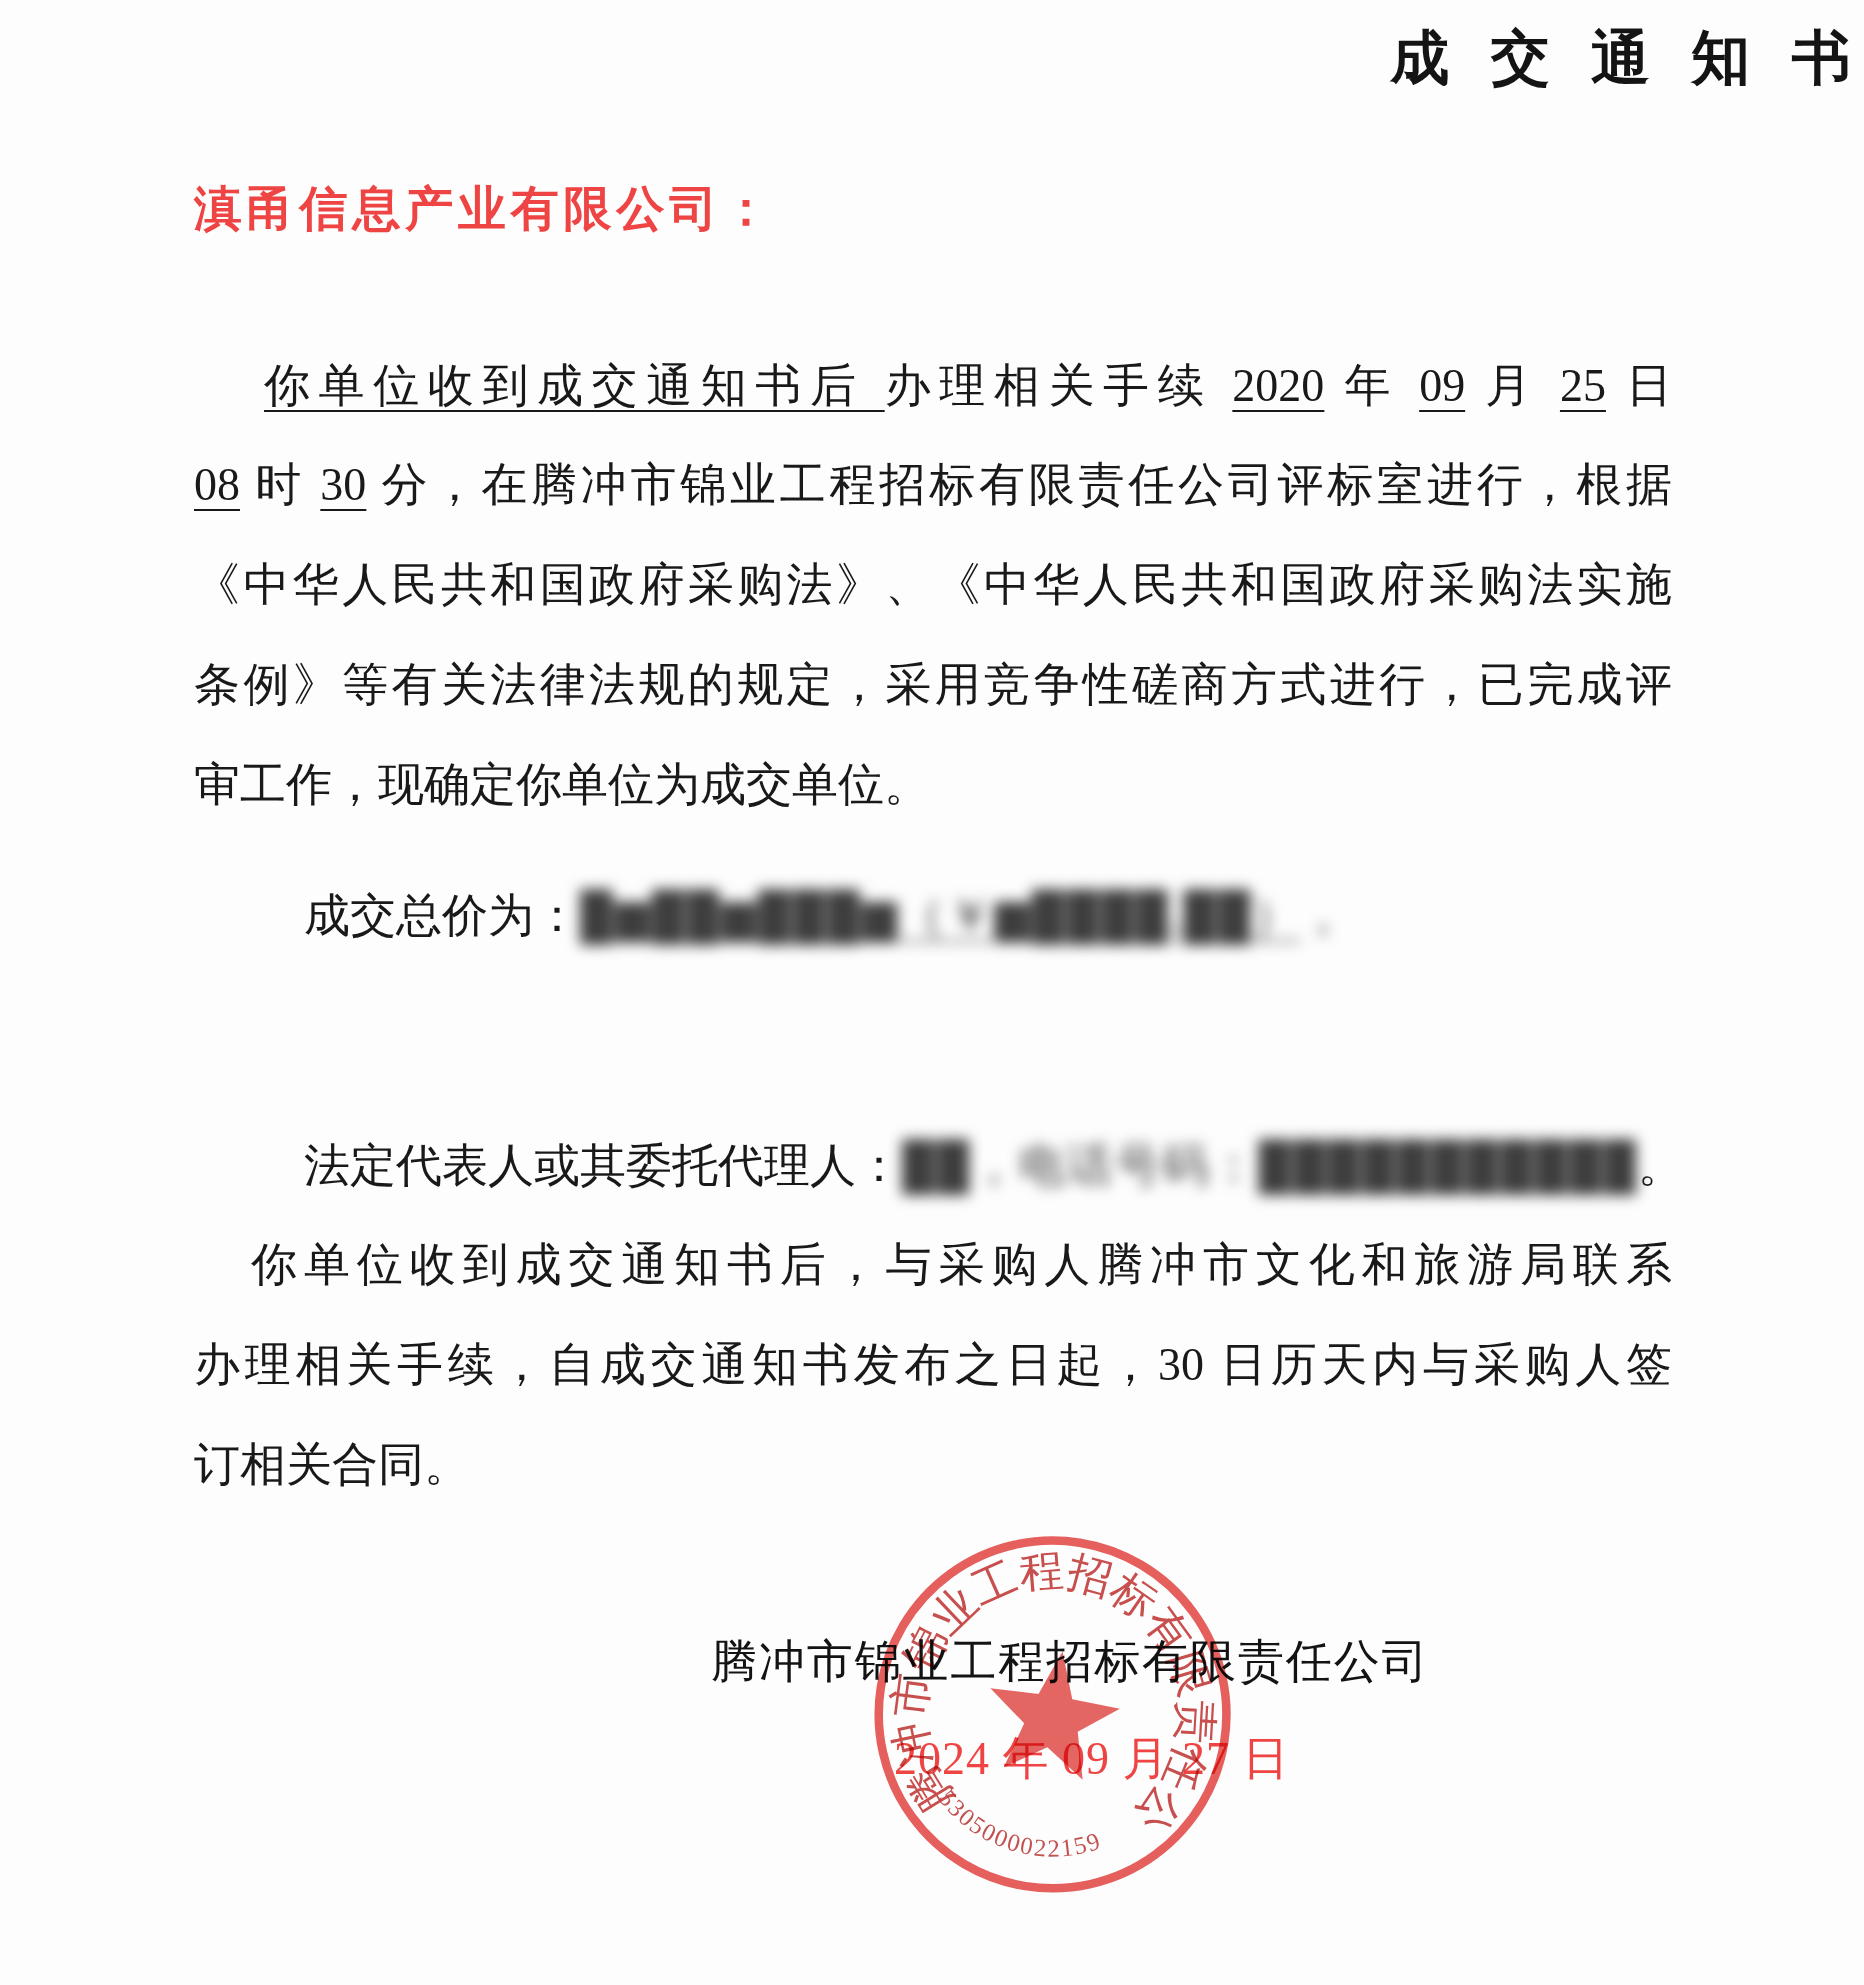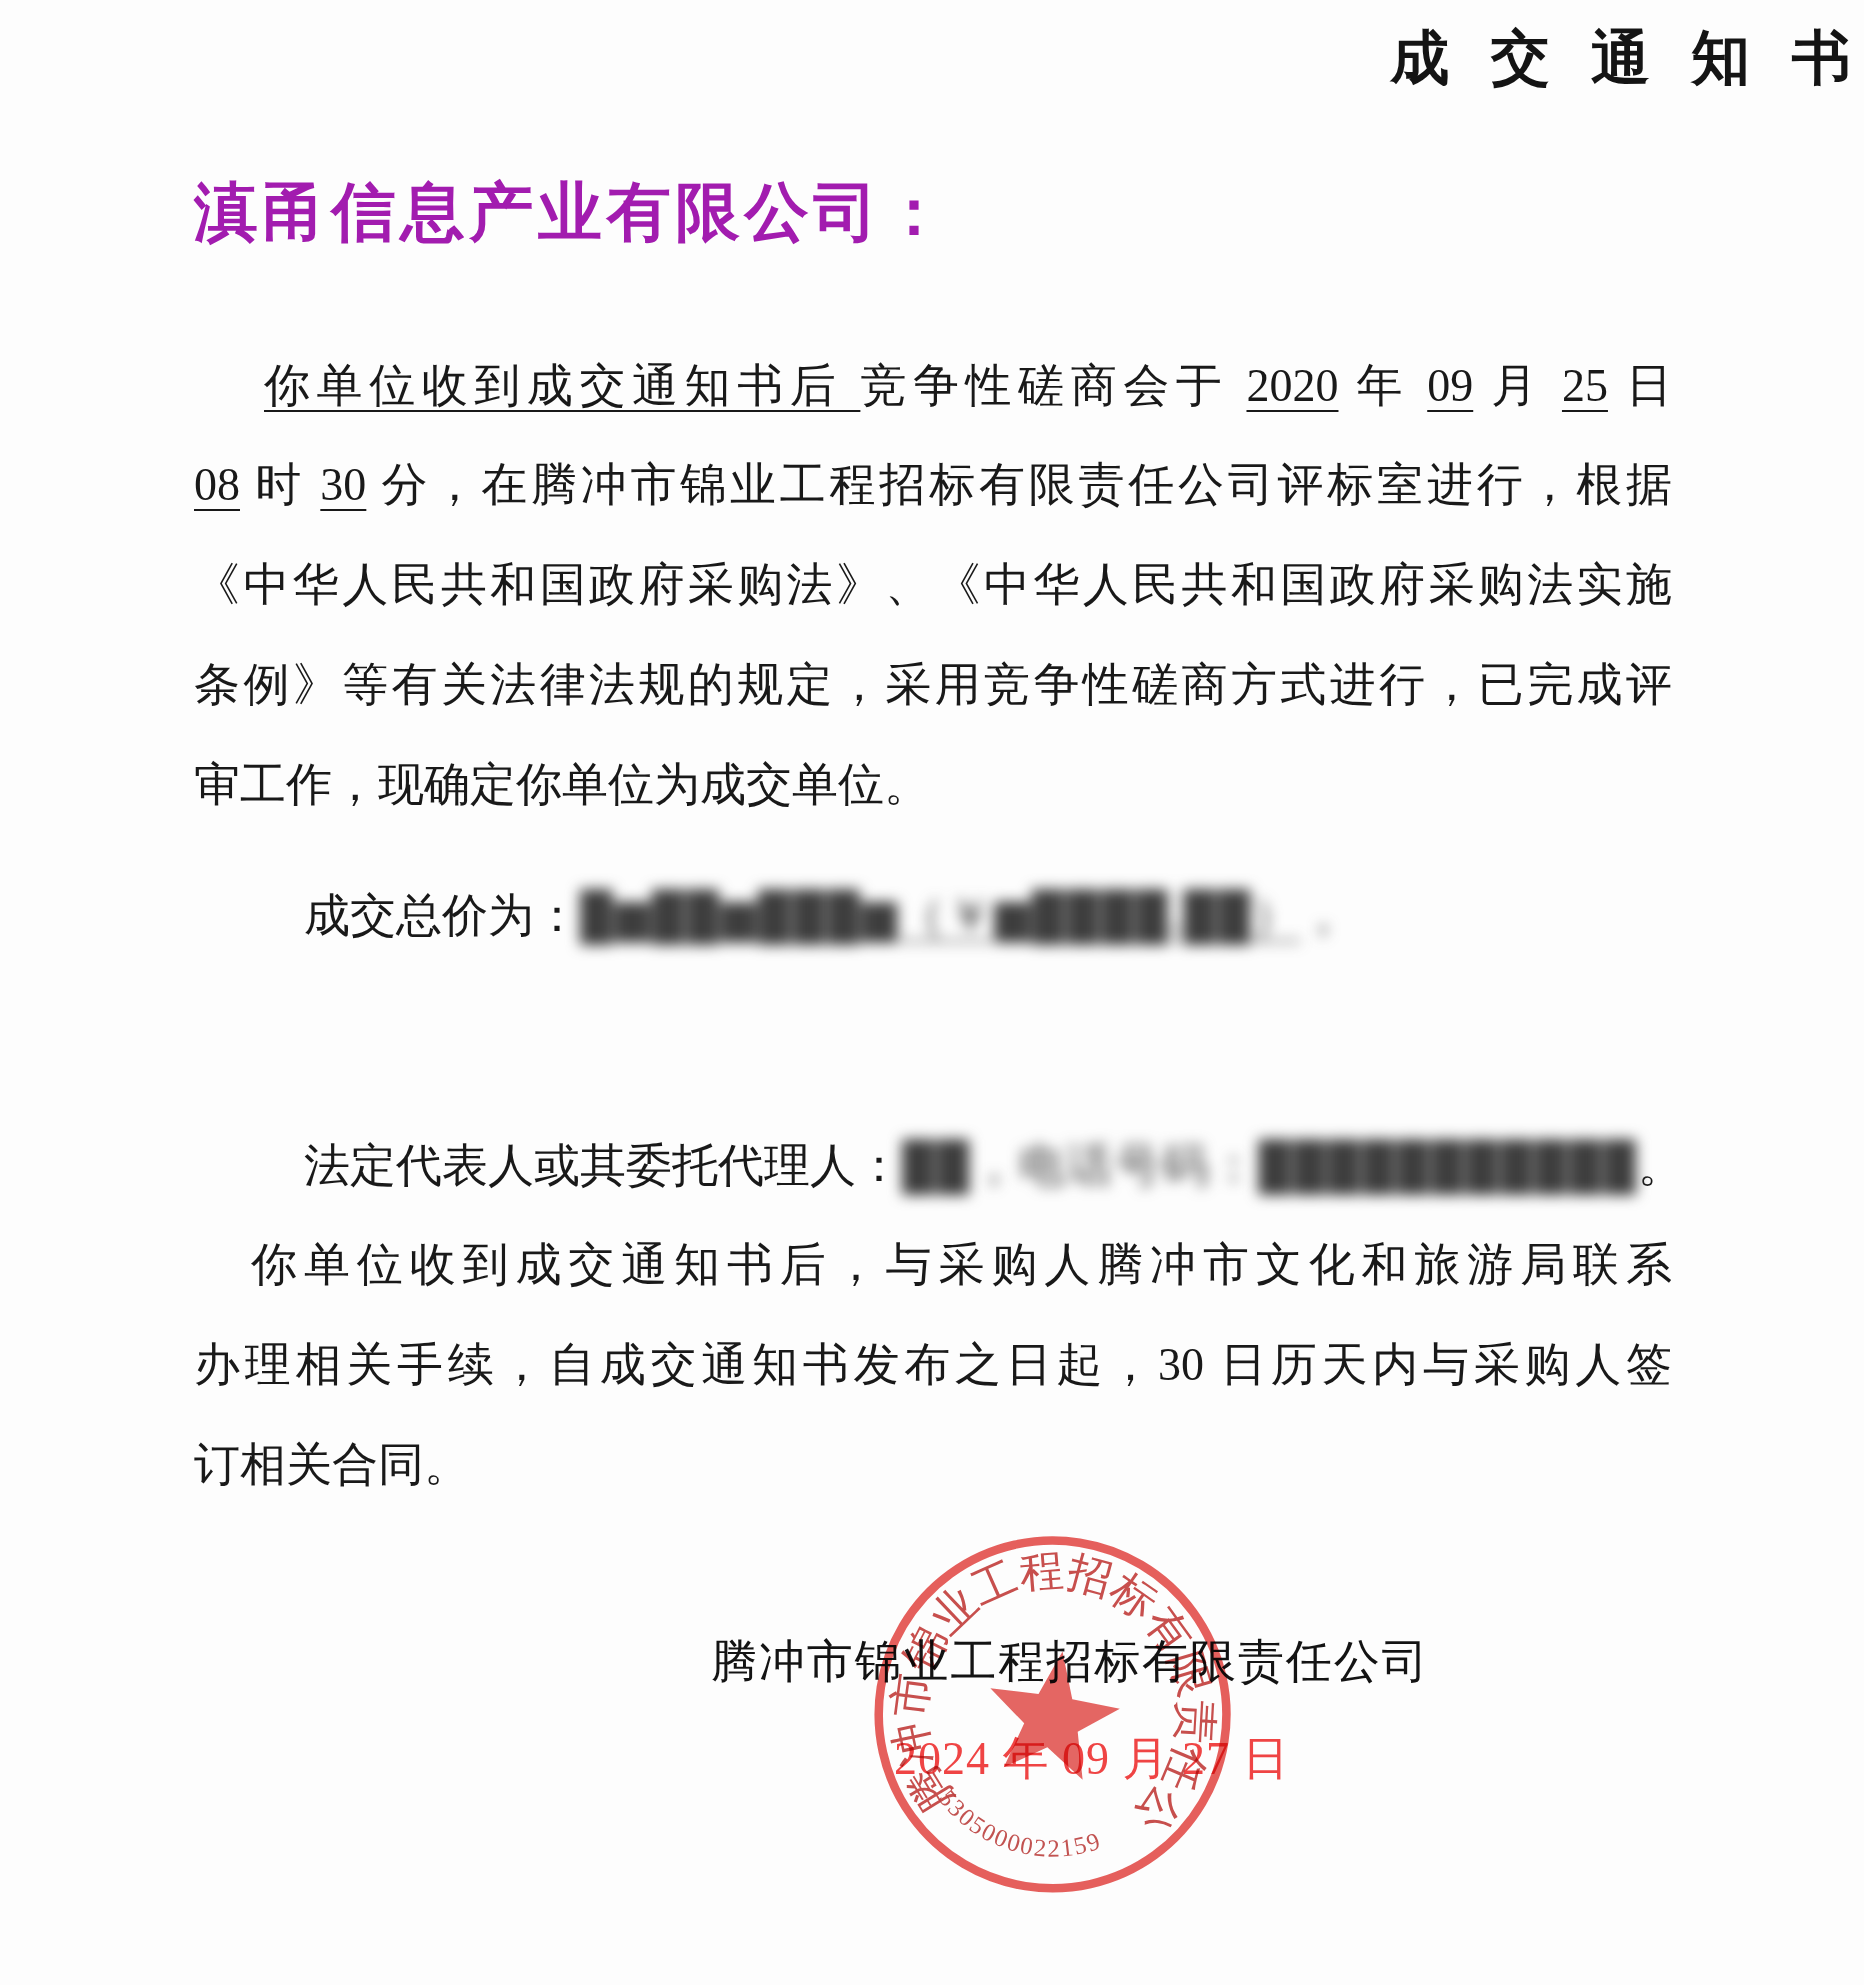--- a/index.html
+++ b/index.html
@@ -5,22 +5,22 @@
   html,body{margin:0;padding:0;background:#ffffff;}
   .page{
     position:relative;width:1864px;height:1986px;background:#fdfdfd;overflow:hidden;
     font-family:"Liberation Serif","DejaVu Serif",serif;color:#191919;
   }
   .tline{position:absolute;font-size:46px;line-height:1.15;}
   .title{
     left:0;top:25px;width:1864px;text-align:right;
     font-size:59px;font-weight:700;letter-spacing:13.3px;color:#141414;
   }
-  .recipient{left:194px;top:181px;font-size:64px;font-weight:700;letter-spacing:4.8px;
-    font-family:Liberation Mono, monospace;color:#a21caf;}
+  .recipient{left:194px;top:181px;font-size:48px;font-weight:700;letter-spacing:4.8px;
+    font-family:Liberation Sans, sans-serif;color:#ef4444;}
   .para{left:194px;width:1478px;text-align:justify;}
   .just{text-align-last:justify;}
   .ind1{text-indent:70px;}
   .ind2{text-indent:57px;}
   .item{left:304px;}
   .u{text-decoration:underline;text-underline-offset:8.6px;text-decoration-thickness:1.9px;}
   .redacted{filter:blur(6.7px);color:#3d3d3d;letter-spacing:1.9px;}
   .company{left:711px;top:1636px;font-size:46px;letter-spacing:1.9px;color:#131313;}
   .dateline{left:894px;top:1733px;font-size:46px;letter-spacing:1px;color:#ef4444;}
   .stamp{
@@ -31,21 +31,21 @@
 </style>
 </head>
 <body>
 
 <div class="page">
 
   <div class="tline title">成 交 通 知 书</div>
 
   <div class="tline recipient">滇甬信息产业有限公司：</div>
 
-  <div class="tline para just ind1" style="top:360px"><span class="u">你单位收到成交通知书后 </span><span>竞争性磋商会于 </span><span class="u">2020</span><span> 年 </span><span class="u">09</span><span> 月 </span><span class="u">25</span><span> 日</span></div>
+  <div class="tline para just ind1" style="top:360px"><span class="u">你单位收到成交通知书后 </span><span>办理相关手续 </span><span class="u">2020</span><span> 年 </span><span class="u">09</span><span> 月 </span><span class="u">25</span><span> 日</span></div>
   <div class="tline para just" style="top:459px"><span class="u">08</span><span> 时 </span><span class="u">30</span><span> 分，在腾冲市锦业工程招标有限责任公司评标室进行，根据</span></div>
   <div class="tline para just" style="top:559px"><span>《中华人民共和国政府采购法》、《中华人民共和国政府采购法实施</span></div>
   <div class="tline para just" style="top:659px"><span>条例》等有关法律法规的规定，采用竞争性磋商方式进行，已完成评</span></div>
   <div class="tline item" style="top:890px"><span>成交总价为：</span><span class="u redacted">█▆██▆███▆（￥▆████.██）</span><span class="redacted">，</span></div>
 
   <div class="tline para" style="top:759px"><span>审工作，现确定你单位为成交单位。</span></div>
   <div class="tline item" style="top:1140px"><span>法定代表人或其委托代理人：</span><span class="u redacted">██</span><span class="redacted">，</span><span class="redacted">电话号码：</span><span class="u redacted">███████████</span><span>。</span></div>
 
   <div class="tline para just ind2" style="top:1239px"><span>你单位收到成交通知书后，与采购人腾冲市文化和旅游局联系</span></div>
   <div class="tline para just" style="top:1339px"><span>办理相关手续，自成交通知书发布之日起，30 日历天内与采购人签</span></div>

